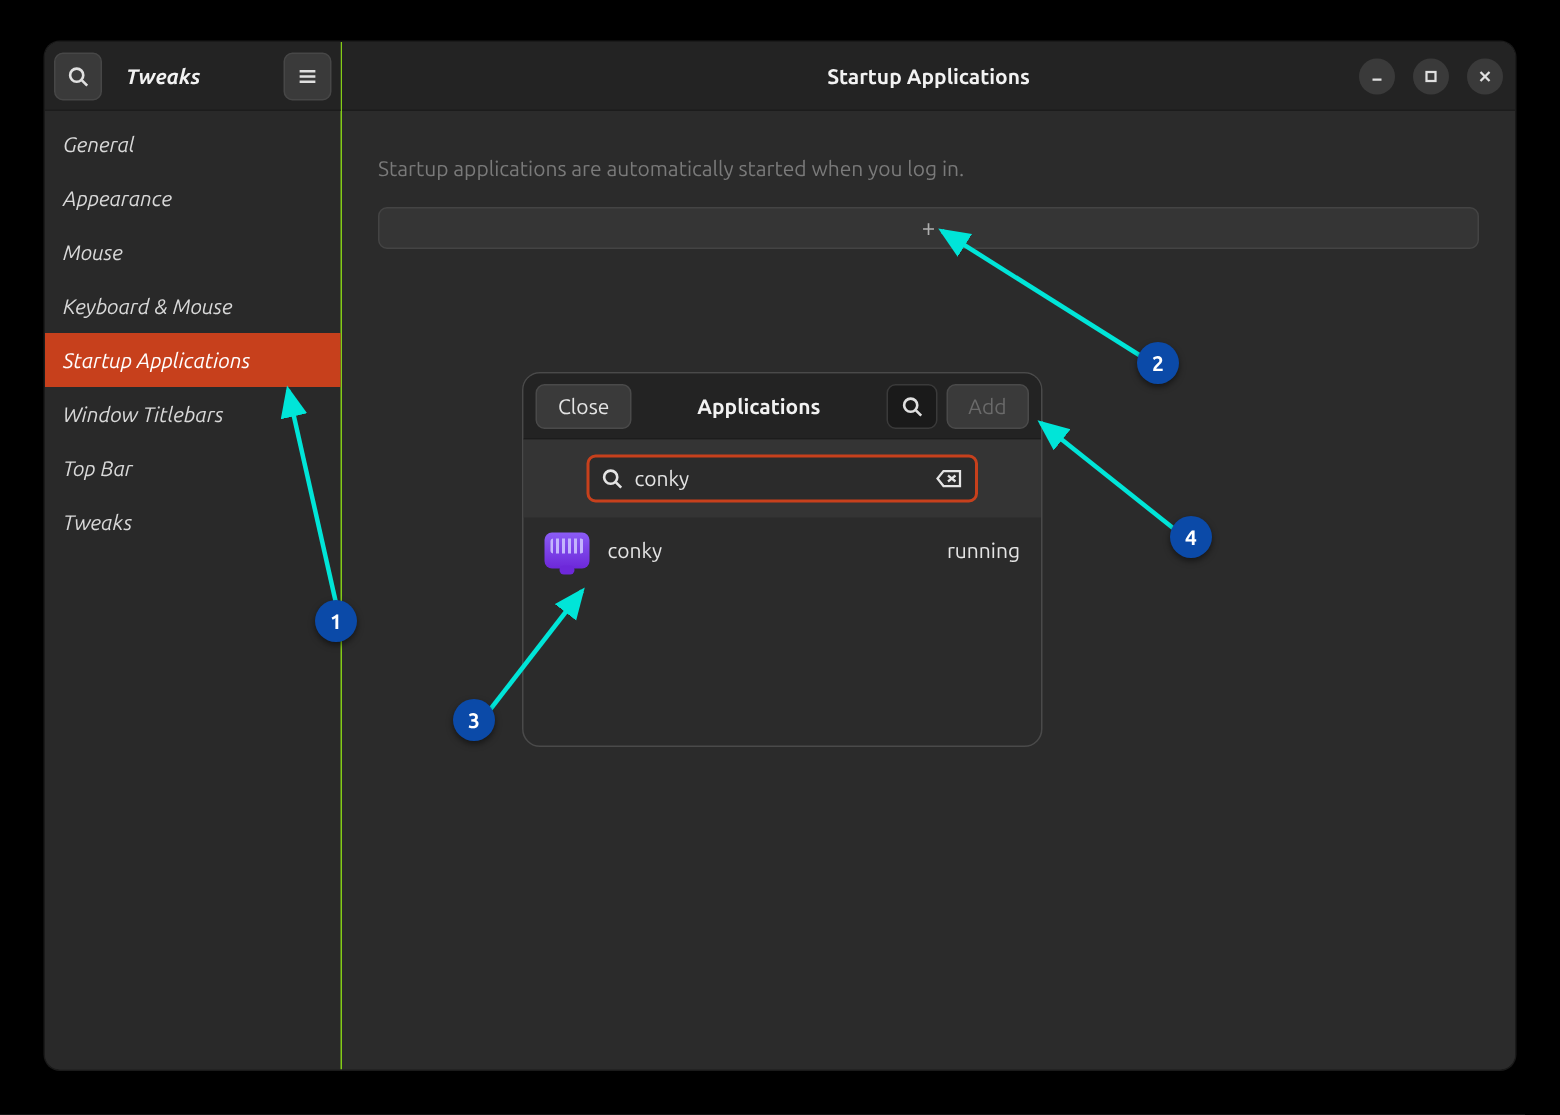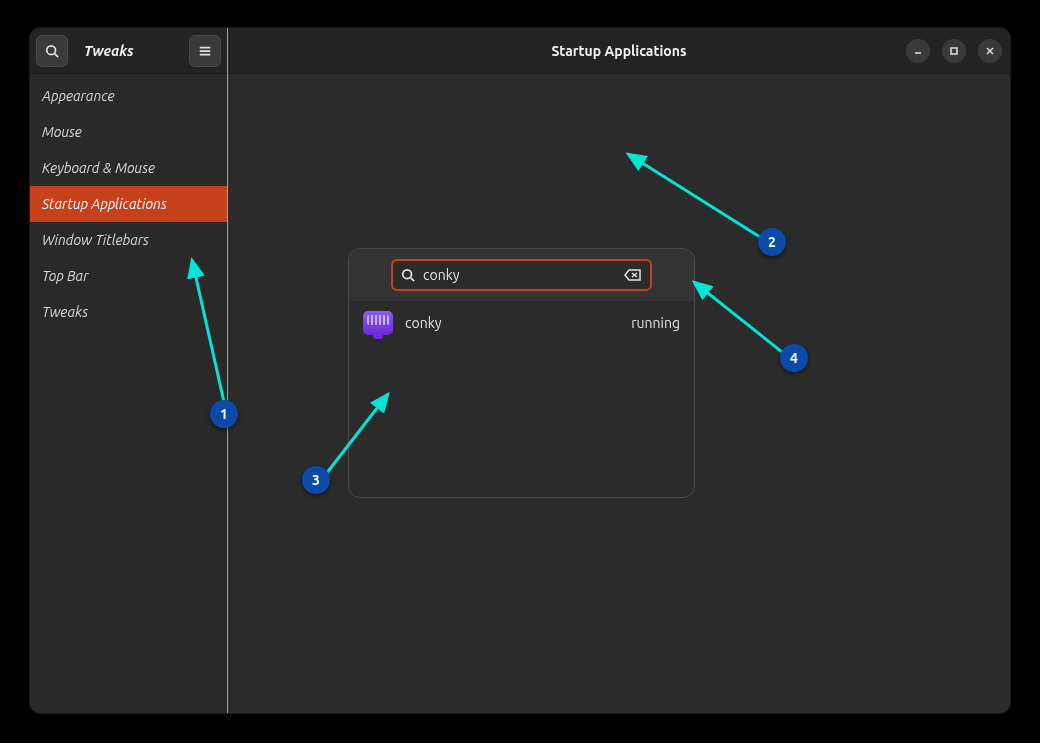--- a/index.html
+++ b/index.html
@@ -270,20 +270,21 @@
       <div class="sidebar-title">Tweaks</div>
       <div class="icon-btn">
         <svg width="14" height="14" viewBox="0 0 16 16" stroke="currentColor" stroke-width="2">
             <line x1="2" y1="4" x2="14" y2="4"></line>
             <line x1="2" y1="8" x2="14" y2="8"></line>
             <line x1="2" y1="12" x2="14" y2="12"></line>
           </svg>
       </div>
     </div>
     <div class="sidebar-items">
+      <div class="sidebar-item"><span>General</span></div>
       <div class="sidebar-item"><span>Appearance</span></div>
       <div class="sidebar-item"><span>Mouse</span></div>
       <div class="sidebar-item"><span>Keyboard &amp; Mouse</span></div>
       <div class="sidebar-item active"><span>Startup Applications</span></div>
       <div class="sidebar-item"><span>Window Titlebars</span></div>
       <div class="sidebar-item"><span>Top Bar</span></div>
       <div class="sidebar-item"><span>Tweaks</span></div>
     </div>
   </div>
 
@@ -302,24 +303,45 @@
             </svg>
         </div>
         <div class="win-ctl">
           <svg width="10" height="10" viewBox="0 0 10 10" stroke="currentColor" stroke-width="1.5">
               <line x1="2" y1="2" x2="8" y2="8"></line>
               <line x1="8" y1="2" x2="2" y2="8"></line>
             </svg>
         </div>
       </div>
     </div>
+    <div class="main-body">
+      <div class="desc">Startup applications are automatically started when you log in.</div>
+      <div class="add-row">
+        <span>+</span>
+      </div>
+    </div>
   </div>
 </div>
 
 <div class="dialog">
+  <div class="dialog-header">
+    <div class="dlg-btn">
+        <span>Close</span>
+      </div>
+    <div class="dlg-title">Applications</div>
+    <div class="dlg-search-btn">
+      <svg width="14" height="14" viewBox="0 0 16 16" fill="none" stroke="currentColor" stroke-width="2">
+          <circle cx="7" cy="7" r="5"></circle>
+          <line x1="11" y1="11" x2="15" y2="15"></line>
+        </svg>
+    </div>
+    <div class="dlg-btn disabled">
+        <span>Add</span>
+      </div>
+  </div>
   <div class="dialog-searchbar">
     <div class="search-field">
       <svg width="14" height="14" viewBox="0 0 16 16" fill="none" stroke="currentColor" stroke-width="2">
           <circle cx="7" cy="7" r="5"></circle>
           <line x1="11" y1="11" x2="15" y2="15"></line>
         </svg>
       <input type="text" value="conky" style="">
       <svg width="18" height="14" viewBox="0 0 18 14" fill="none" stroke="currentColor" stroke-width="1.5">
           <path d="M5 2 L16 2 L16 12 L5 12 L1 7 Z"></path>
           <line x1="8" y1="5" x2="13" y2="9"></line>

